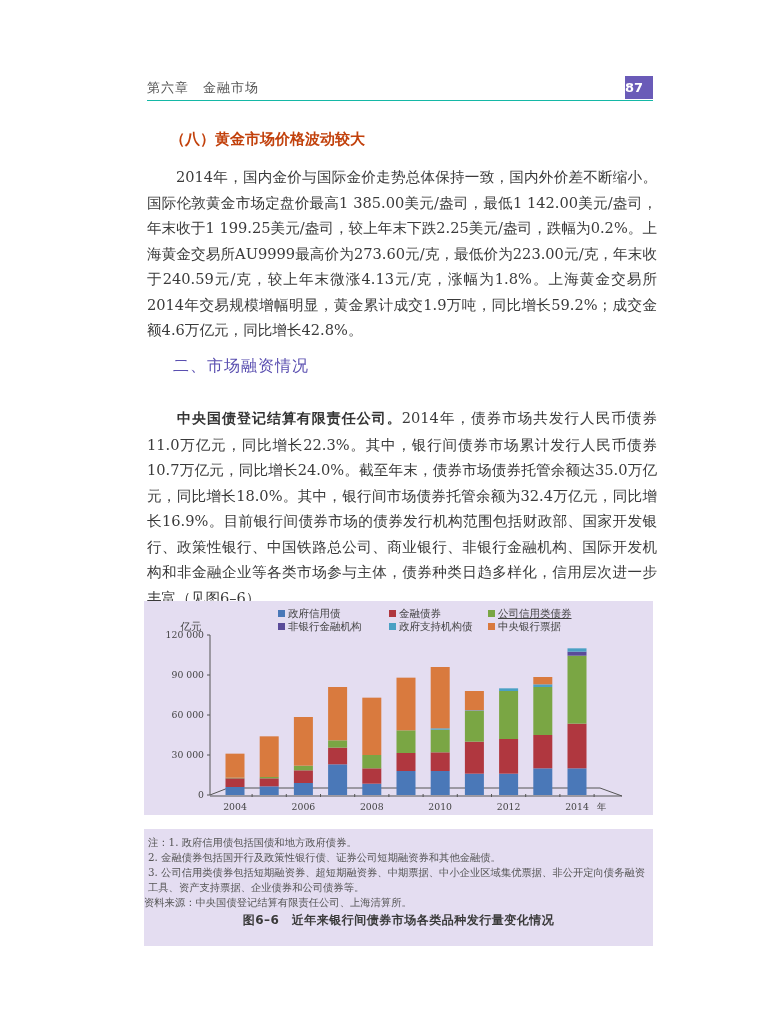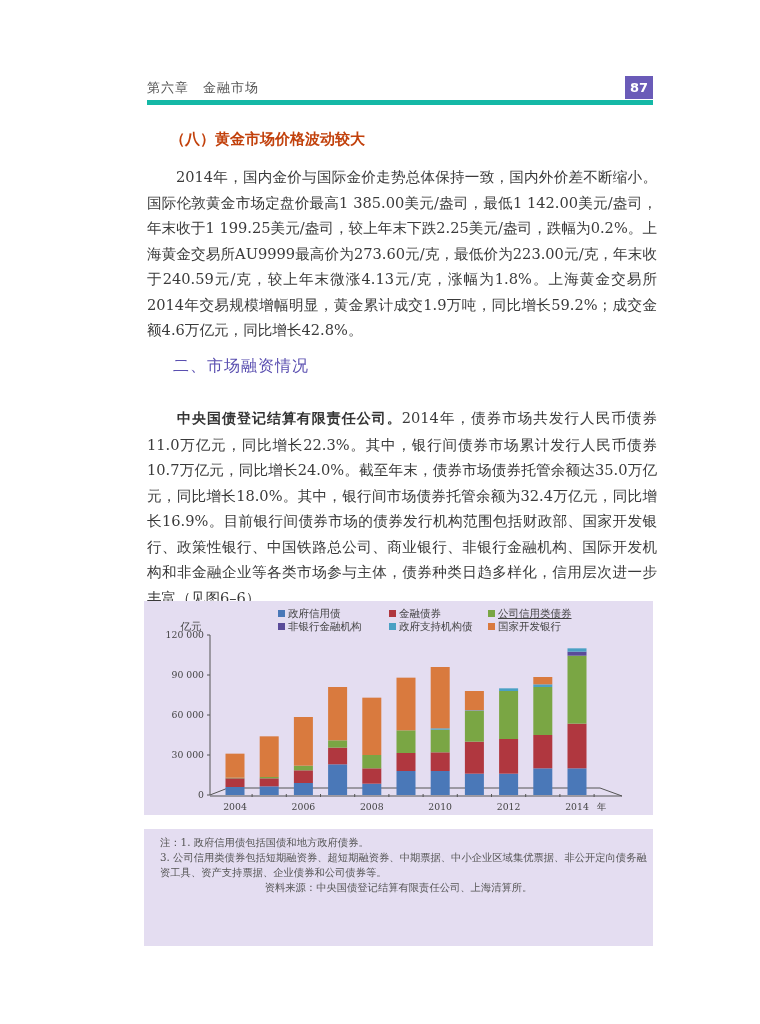--- a/index.html
+++ b/index.html
@@ -2,31 +2,31 @@
 <html><head>
 <meta charset="utf-8">
 <style>
   html, body { margin: 0; padding: 0; }
   body {
     width: 760px; height: 1024px; background: #ffffff; position: relative; overflow: hidden;
     font-family: "DejaVu Serif", "Liberation Serif", serif; color: #333;
   }
   .header {
     position: absolute; left: 147px; top: 76px; width: 506px; height: 24px;
-    border-bottom: 5px solid #14b8a6;
+    border-bottom: 1px solid #14b8a6;
     text-decoration: underline;
   }
   .header .chapter {
     position: absolute; left: 0; top: 3px; font-size: 13px; color: #555; letter-spacing: 1px;
   }
   .header .chapter .sep { display: inline-block; width: 14px; }
   .page-badge {
     position: absolute; right: 0; top: 0; width: 28px; height: 23px; background: #6a5bb8;
     color: #fff; font-family: "DejaVu Sans", sans-serif; font-size: 13px; font-weight: bold;
-    text-align: center; line-height: 23px;
+    line-height: 23px;
   }
   .subsec {
     position: absolute; left: 170px; top: 130px; font-size: 15px; font-weight: bold; color: #c2410c;
   }
   .para {
     position: absolute; left: 147px; width: 510px; font-size: 14.6px; line-height: 25.5px;
     color: #3a3a3a; text-align: justify; margin: 0;
   }
   .para .indent { display: inline-block; width: 29px; }
   .para b { font-family: "DejaVu Sans", sans-serif; font-weight: bold; font-size: 14px; color: #333; }
@@ -36,24 +36,24 @@
     position: absolute; left: 173px; top: 356px; font-family: "DejaVu Sans", sans-serif;
     font-size: 16px; color: #5a4fb0; letter-spacing: 1px;
   }
   .chart-panel {
     position: absolute; left: 144px; top: 601px; width: 509px; height: 214px; background: #e4ddf1;
   }
   .notes-panel {
     position: absolute; left: 144px; top: 829px; width: 509px; height: 117px; background: #e4ddf1;
   }
   .notes-panel .note {
-    font-size: 10.3px; color: #555; line-height: 15px; margin: 0; padding-left: 16px; padding-right: 6px;
+    font-size: 10.3px; color: #555; line-height: 15px; margin: 0; padding-left: 4px; padding-right: 6px;
   }
   .notes-panel .notes-box { position: absolute; left: 0; top: 6px; right: 0; }
-  .notes-panel .source { text-align: center; font-size: 10.3px; color: #555; margin-top: 1px; }
+  .notes-panel .source { text-align: left; font-size: 10.3px; color: #555; margin-top: 1px; }
   .notes-panel .caption {
     text-align: center; font-family: "DejaVu Sans", sans-serif; font-weight: bold;
     font-size: 12px; color: #3a3a3a; margin-top: 2px; letter-spacing: 0.5px;
   }
   .legend {
     position: absolute; left: 270px; top: 607px; width: 340px; font-size: 10.5px; color: #444;
   }
   .legend .item { position: absolute; white-space: nowrap; padding-left: 8px; }
   .legend .sw { display: inline-block; width: 7px; height: 7px; margin-right: 3px; vertical-align: 0px; }
   .unit-label {
@@ -79,21 +79,21 @@
 <p class="para p2"><span class="indent"></span><b>中央国债登记结算有限责任公司。</b><span>2014年，债券市场共发行人民币债券11.0万亿元，同比增长22.3%。其中，银行间债券市场累计发行人民币债券10.7万亿元，同比增长24.0%。截至年末，债券市场债券托管余额达35.0万亿元，同比增长18.0%。其中，银行间市场债券托管余额为32.4万亿元，同比增长16.9%。目前银行间债券市场的债券发行机构范围包括财政部、国家开发银行、政策性银行、中国铁路总公司、商业银行、非银行金融机构、国际开发机构和非金融企业等各类市场参与主体，债券种类日趋多样化，信用层次进一步丰富（见图6–6）。</span></p>
 
 <div class="chart-panel"></div>
 <div class="unit-label">亿元</div>
 <div class="legend" id="legend">
     <div class="item" style="left: 0px; top: 0px;"><span class="sw" style="background: rgb(74, 120, 184);"></span><span>政府信用债</span></div>
     <div class="item" style="left: 111px; top: 0px;"><span class="sw" style="background: rgb(176, 55, 63);"></span><span>金融债券</span></div>
     <div class="item" style="left: 210px; top: 0px; text-decoration: underline;"><span class="sw" style="background: rgb(122, 166, 68);"></span><span>公司信用类债券</span></div>
     <div class="item" style="left: 0px; top: 13px;"><span class="sw" style="background: rgb(90, 75, 153);"></span><span>非银行金融机构</span></div>
     <div class="item" style="left: 111px; top: 13px;"><span class="sw" style="background: rgb(74, 160, 196);"></span><span>政府支持机构债</span></div>
-    <div class="item" style="left: 210px; top: 13px;"><span class="sw" style="background: rgb(217, 122, 62);"></span><span>国家开发银行</span></div>
+    <div class="item" style="left: 210px; top: 13px;"><span class="sw" style="background: rgb(217, 122, 62);"></span><span>中央银行票据</span></div>
   </div>
 <svg class="plot" id="plot" width="509" height="214">
     <line x1="66" y1="194" x2="66" y2="34" stroke="#555" stroke-width="1"></line>
     <line x1="63" y1="194" x2="66" y2="194" stroke="#555" stroke-width="1"></line>
     <text x="60" y="197" text-anchor="end">0</text>
     <line x1="63" y1="154" x2="66" y2="154" stroke="#555" stroke-width="1"></line>
     <text x="60" y="157" text-anchor="end">30 000</text>
     <line x1="63" y1="114" x2="66" y2="114" stroke="#555" stroke-width="1"></line>
     <text x="60" y="117" text-anchor="end">60 000</text>
     <line x1="63" y1="74" x2="66" y2="74" stroke="#555" stroke-width="1"></line>
@@ -187,16 +187,18 @@
     <text x="227.8" y="209" text-anchor="middle">2008</text>
     <text x="296.20000000000005" y="209" text-anchor="middle">2010</text>
     <text x="364.6" y="209" text-anchor="middle">2012</text>
     <text x="433" y="209" text-anchor="middle">2014</text>
     <text x="453" y="209">年</text>
   </svg>
 
 <div class="notes-panel">
   <div class="notes-box">
     <p class="note">注：1. 政府信用债包括国债和地方政府债券。</p>
+    <p class="note">2. 金融债券包括国开行及政策性银行债、证券公司短期融资券和其他金融债。</p>
     <p class="note">3. 公司信用类债券包括短期融资券、超短期融资券、中期票据、中小企业区域集优票据、非公开定向债务融资工具、资产支持票据、企业债券和公司债券等。</p>
     <div class="source">资料来源：中央国债登记结算有限责任公司、上海清算所。</div>
+    <div class="caption">图6–6　近年来银行间债券市场各类品种发行量变化情况</div>
   </div>
 </div>
 
 </body></html>

